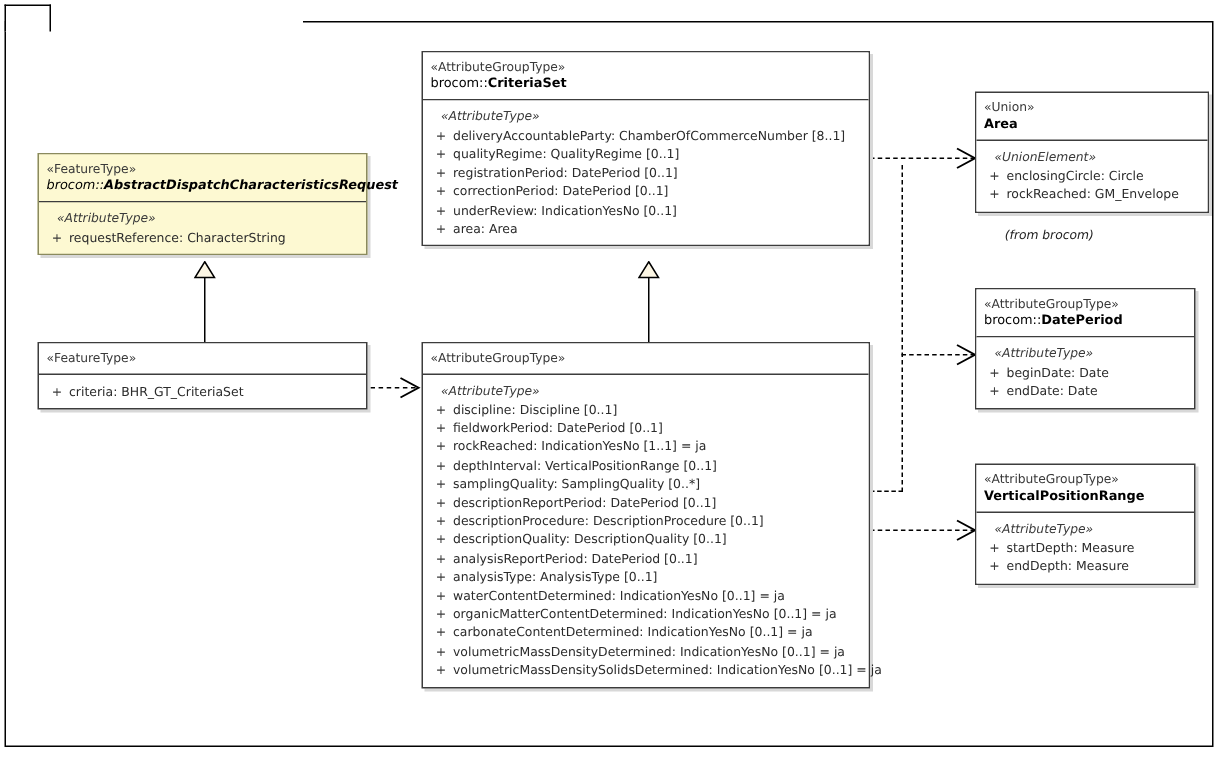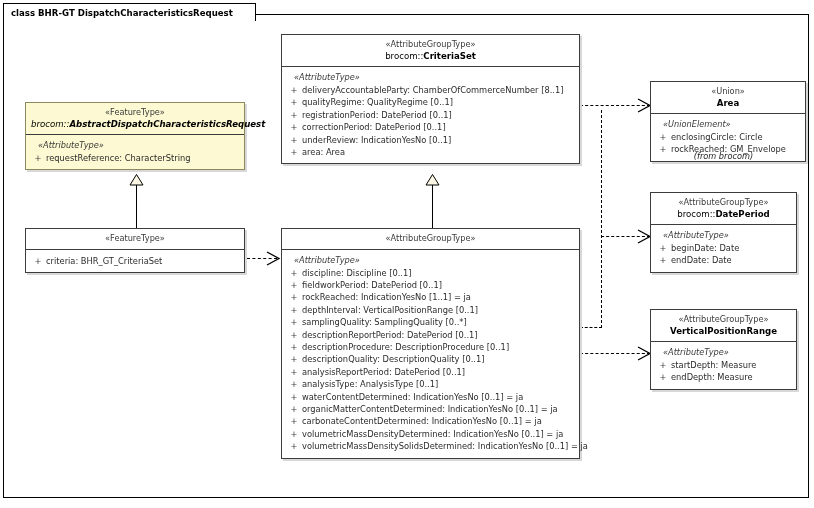--- a/index.html
+++ b/index.html
@@ -70,21 +70,20 @@
     background: #ffffff;
     border: 1px solid #3c3c3c;
     box-shadow: 2px 2px 0 0 #d8d8d8;
     z-index: 2;
   }
   .uml-box.yellow { background: #fdf9d2; border-color: #8a8a5e; }
   .uml-box.yellow .box-head { background: #fdf9d2; }
   .uml-box.yellow .box-body { background: #fdf9d2; }
 
   .box-head {
-    text-align: center;
     padding: 4px 5px 4px 5px;
     background: #ffffff;
     border-bottom: 1px solid #3c3c3c;
     line-height: 11.5px;
   }
   .stereo {
     display: block;
     font-size: 8.2px;
     color: #3a3a3a;
     white-space: nowrap;
@@ -145,21 +144,20 @@
   .dashed-v { border-left-style: dashed; border-left-width: 1.2px; }
   .gen-outline { position: absolute; z-index: 3; }
 
   
   .dep-head { position: absolute; z-index: 3; }
 </style>
 </head>
 <body>
 
 <div id="title-tab">
-  <span>class BHR-GT DispatchCharacteristicsRequest</span>
   <span id="title-tab-slash"></span>
 </div>
 <div id="tab-mask"></div>
 
 <div id="frame"></div>
 
 <div class="conn">
   <div class="seg-v" style="left:136px; top:185px; height:43px;"></div>
   <svg class="gen-outline" style="left:129px; top:174px;" width="15" height="12">
     <polygon points="7.5,0.5 14,11 1,11" fill="#fcf6e4" stroke="#000" stroke-width="1"></polygon>
@@ -325,38 +323,38 @@
         <span class="vis">+</span>
         <span class="sig">volumetricMassDensityDetermined: IndicationYesNo [0..1] = ja</span>
       </div>
     <div class="attr">
         <span class="vis">+</span>
         <span class="sig">volumetricMassDensitySolidsDetermined: IndicationYesNo [0..1] = ja</span>
       </div>
   </div>
 </div>
 
-<div class="uml-box" style="left:650px; top:61px; width:156px;margin-top:20px;">
+<div class="uml-box" style="left:650px; top:61px; width:156px;">
   <div class="box-head">
     <span class="stereo">«Union»</span>
     <span class="cls-name"><span class="ns-prefix"></span><span>Area</span></span>
   </div>
   <div class="box-body">
     <div class="grp-stereo">«UnionElement»</div>
     <div class="attr">
         <span class="vis">+</span>
         <span class="sig">enclosingCircle: Circle</span>
       </div>
     <div class="attr">
         <span class="vis">+</span>
         <span class="sig">rockReached: GM_Envelope</span>
       </div>
   </div>
 </div>
-<div class="from-note" style="left:650px; top:151px; width:147px;">(from brocom)</div>
+<div class="from-note" style="left:626px; top:151px; width:147px;">(from brocom)</div>
 
 <div class="uml-box" style="left:650px; top:192px; width:147px;">
   <div class="box-head">
     <span class="stereo">«AttributeGroupType»</span>
     <span class="cls-name"><span class="ns-prefix">brocom::</span><span>DatePeriod</span></span>
   </div>
   <div class="box-body">
     <div class="grp-stereo">«AttributeType»</div>
     <div class="attr">
         <span class="vis">+</span>

